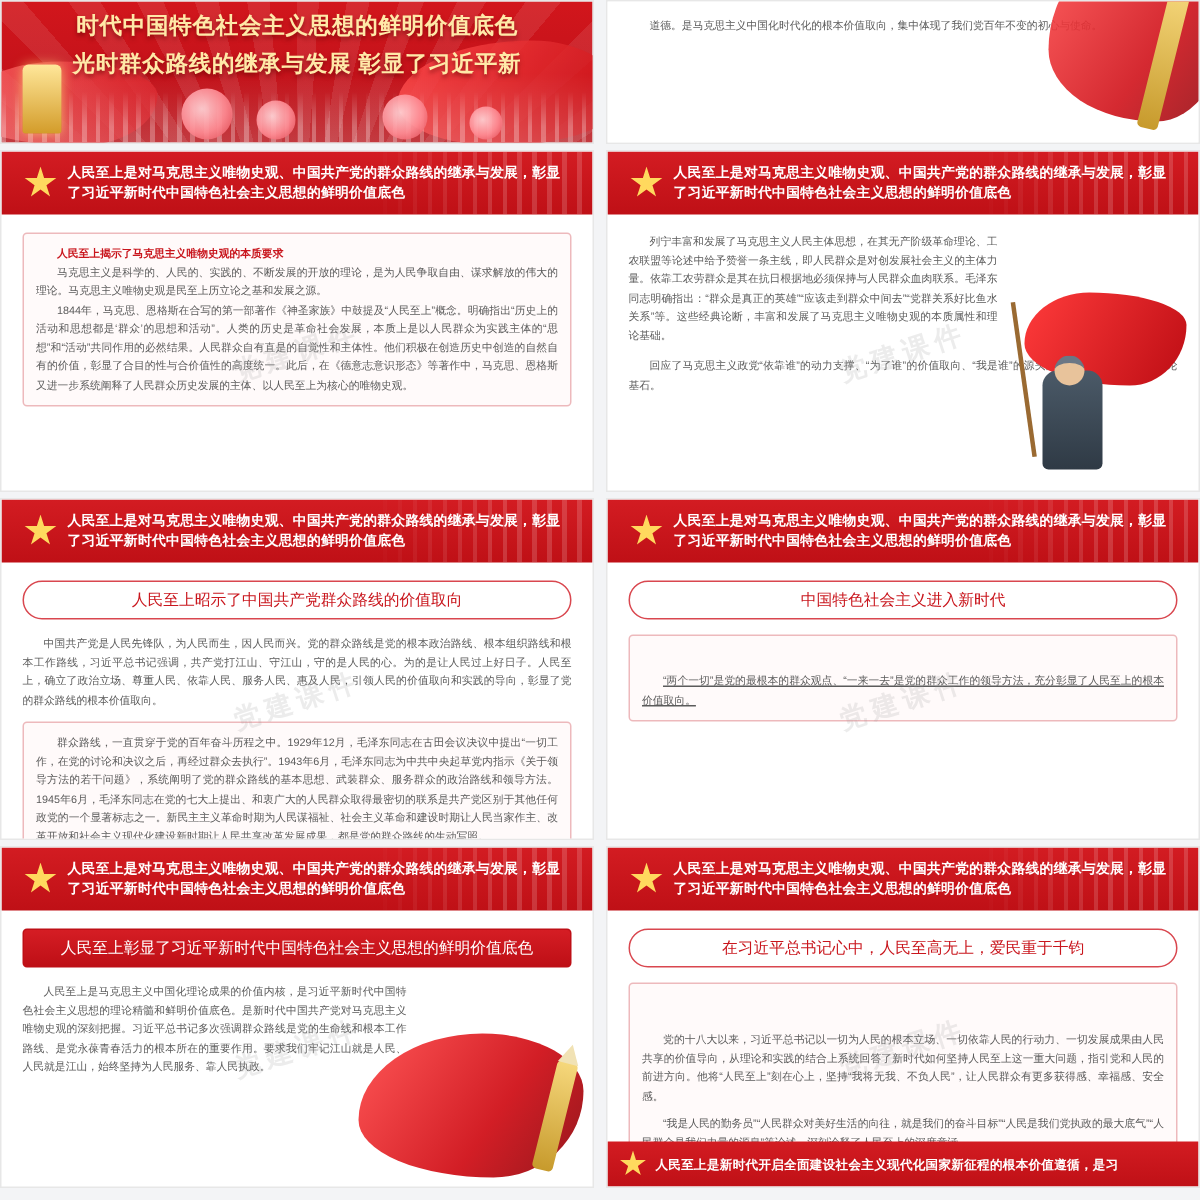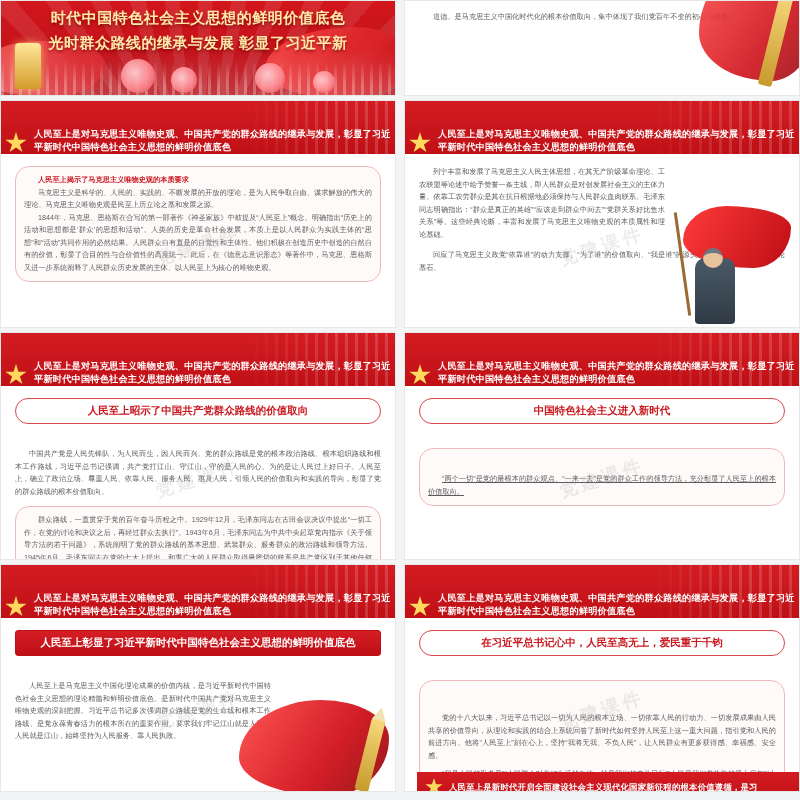--- a/index.html
+++ b/index.html
@@ -84,24 +84,24 @@
   }
   .flower{
     position:absolute;bottom:2px;width:34px;height:34px;border-radius:50%;
     background:radial-gradient(circle at 40% 40%,#ffd5d8,#ff8d95 55%,#e0454f 100%);
     opacity:.9;
   }
 
   
   .hdr{
     position:relative;
-    height:53px;
+    height:42px;
     background:linear-gradient(180deg,#d31c22,#bf1016);
-    display:flex;align-items:flex-end;
-    padding:0 4px;
+    display:flex;align-items:center;
+    padding:0 15px;
     overflow:hidden;
   }
   .hdr .skyline{
     position:absolute;right:0;top:0;bottom:0;width:150px;
     background:repeating-linear-gradient(90deg,
       rgba(255,255,255,.16) 0 3px, rgba(255,255,255,0) 3px 10px);
     -webkit-mask-image:linear-gradient(90deg,rgba(0,0,0,0),#000 60%);
             mask-image:linear-gradient(90deg,rgba(0,0,0,0),#000 60%);
   }
   .star{
@@ -115,25 +115,25 @@
     letter-spacing:.2px;
     position:relative;z-index:2;
   }
   .body{
     padding:12px 14px;
     position:relative;
     height:calc(100% - 42px);
     box-sizing:border-box;
   }
   .banner{
-    margin:0 auto 24px;
+    margin:0 auto 10px;
     display:block;
     text-align:center;
     color:#c9161d;
-    font-size:10.5px;font-weight:bold;
+    font-size:10.5px;font-weight:normal;
     border:1px solid #e2777c;
     border-radius:3px;
     padding:5px 6px;
     background:#fff;
   }
   .banner.solid{
     background:linear-gradient(180deg,#d51d24,#be0f16);
     color:#fff;border-color:#be0f16;
   }
   .banner.pill{
@@ -144,21 +144,21 @@
   .para{
     color:#5b5b5b;
     font-size:7.2px;
     line-height:12.5px;
     text-align:justify;
     text-indent:14px;
     margin:0 0 8px;
   }
   .box{
     border:1px solid #edb9bc;
-    border-radius:14px;
+    border-radius:3px;
     padding:7px 8px;
     margin-bottom:8px;
     background:#fffafa;
   }
   .box .para{margin:0;}
 
   
   .flag-fig{
     position:absolute;right:8px;top:52px;width:118px;height:118px;
   }
@@ -201,21 +201,21 @@
   }
   .wm{
     position:absolute;left:50%;top:50%;
     transform:translate(-50%,-50%) rotate(-18deg);
     color:rgba(150,150,150,.18);
     font-size:26px;font-weight:bold;letter-spacing:4px;
     white-space:nowrap;pointer-events:none;
   }
   .wm.small{font-size:18px;}
   .bottom-strip{
-    position:absolute;left:12px;right:0;bottom:0;height:30px;
+    position:absolute;left:0;right:0;bottom:0;height:30px;
     background:linear-gradient(180deg,#d31c22,#bf1016);
     display:flex;align-items:center;padding:0 8px;overflow:hidden;
   }
   .bottom-strip .hdr-text{font-size:8.4px;line-height:11px;}
   .bottom-strip .star{width:18px;height:18px;margin-right:6px;}
   .dark-top{
     background:#ffffff;
     padding:10px 14px;
     box-sizing:border-box;
     height:100%;

